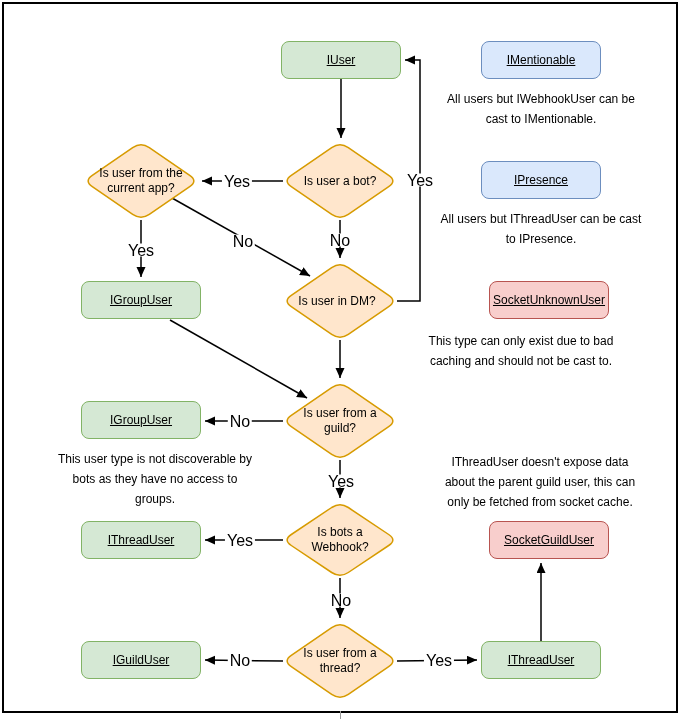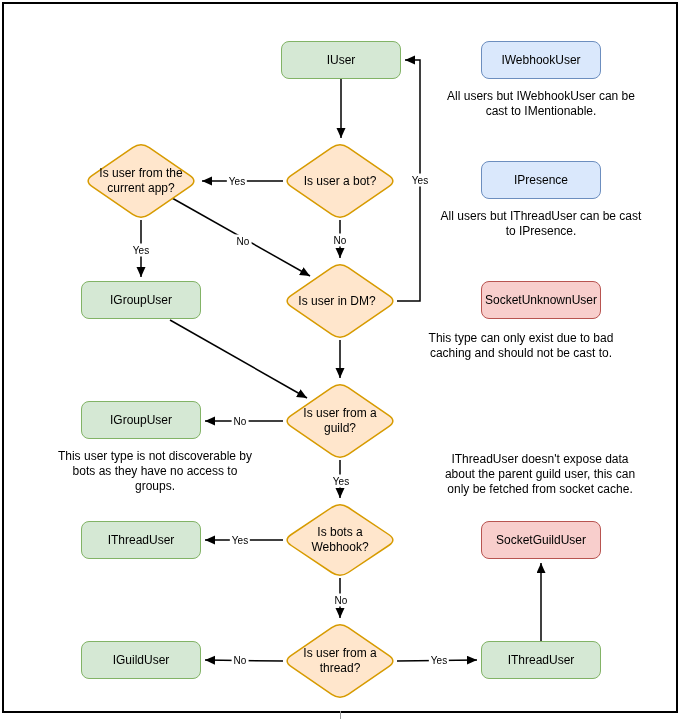--- a/index.html
+++ b/index.html
@@ -4,29 +4,29 @@
 <style>
   html,body{margin:0;padding:0;background:#fff;}
   body{width:682px;height:722px;position:relative;overflow:hidden;
        font-family:"Liberation Sans",sans-serif;color:#000;}
   .frame{position:absolute;left:2px;top:2px;width:676px;height:711px;
          border:2px solid #000;box-sizing:border-box;z-index:0;}
   #edges{position:absolute;left:0;top:0;z-index:1;}
   .edge{stroke:#000;stroke-width:1.5;fill:none;}
   .decision-shape{fill:var(--decision-fill);stroke:var(--decision-border);stroke-width:1.5;}
   .rn{position:absolute;width:120px;height:38px;box-sizing:border-box;border-radius:8px;
-      display:flex;align-items:center;justify-content:center;font-size:12px;z-index:2;}
+      display:flex;align-items:center;justify-content:center;font-size:12px;z-index:2;text-decoration:underline;}
   .rn.interface{background:var(--interface-fill);border:1.5px solid var(--interface-border);}
   .rn.castable{background:var(--castable-fill);border:1.5px solid var(--castable-border);}
-  .rn.socket{background:var(--socket-fill);border:1.5px solid var(--socket-border);}
+  .rn.socket{background:var(--socket-fill);border:1.5px solid var(--socket-border);margin-left:8px;}
   .dlabel{position:absolute;display:flex;align-items:center;justify-content:center;
           text-align:center;font-size:12px;line-height:15px;z-index:2;}
   .chip{position:absolute;transform:translate(-50%,-50%);background:#fff;padding:0 2px;
-        font-size:10px;line-height:13px;z-index:3;}
-  .note{position:absolute;text-align:center;font-size:12px;line-height:15px;z-index:2;}
+        font-size:16px;line-height:13px;z-index:3;}
+  .note{position:absolute;text-align:center;font-size:12px;line-height:20px;z-index:2;}
   .page-tick{position:absolute;left:340px;top:711px;width:1px;height:8px;background:#999;z-index:1;}
 </style>
 </head>
 <body>
 
 <div class="frame"></div>
 <div class="page-tick"></div>
 
 <svg id="edges" width="682" height="722" viewBox="0 0 682 722">
   <defs>
@@ -71,21 +71,21 @@
 <div class="rn interface" style="left:81px;top:521px">
     <span>IThreadUser</span>
   </div>
 <div class="rn interface" style="left:81px;top:641px">
     <span>IGuildUser</span>
   </div>
 <div class="rn interface" style="left:481px;top:641px">
     <span>IThreadUser</span>
   </div>
 <div class="rn castable" style="left:481px;top:41px">
-    <span>IWebhookUser</span>
+    <span>IMentionable</span>
   </div>
 <div class="rn castable" style="left:481px;top:161px">
     <span>IPresence</span>
   </div>
 <div class="rn socket" style="left:481px;top:281px">
     <span>SocketUnknownUser</span>
   </div>
 <div class="rn socket" style="left:481px;top:521px">
     <span>SocketGuildUser</span>
   </div>

